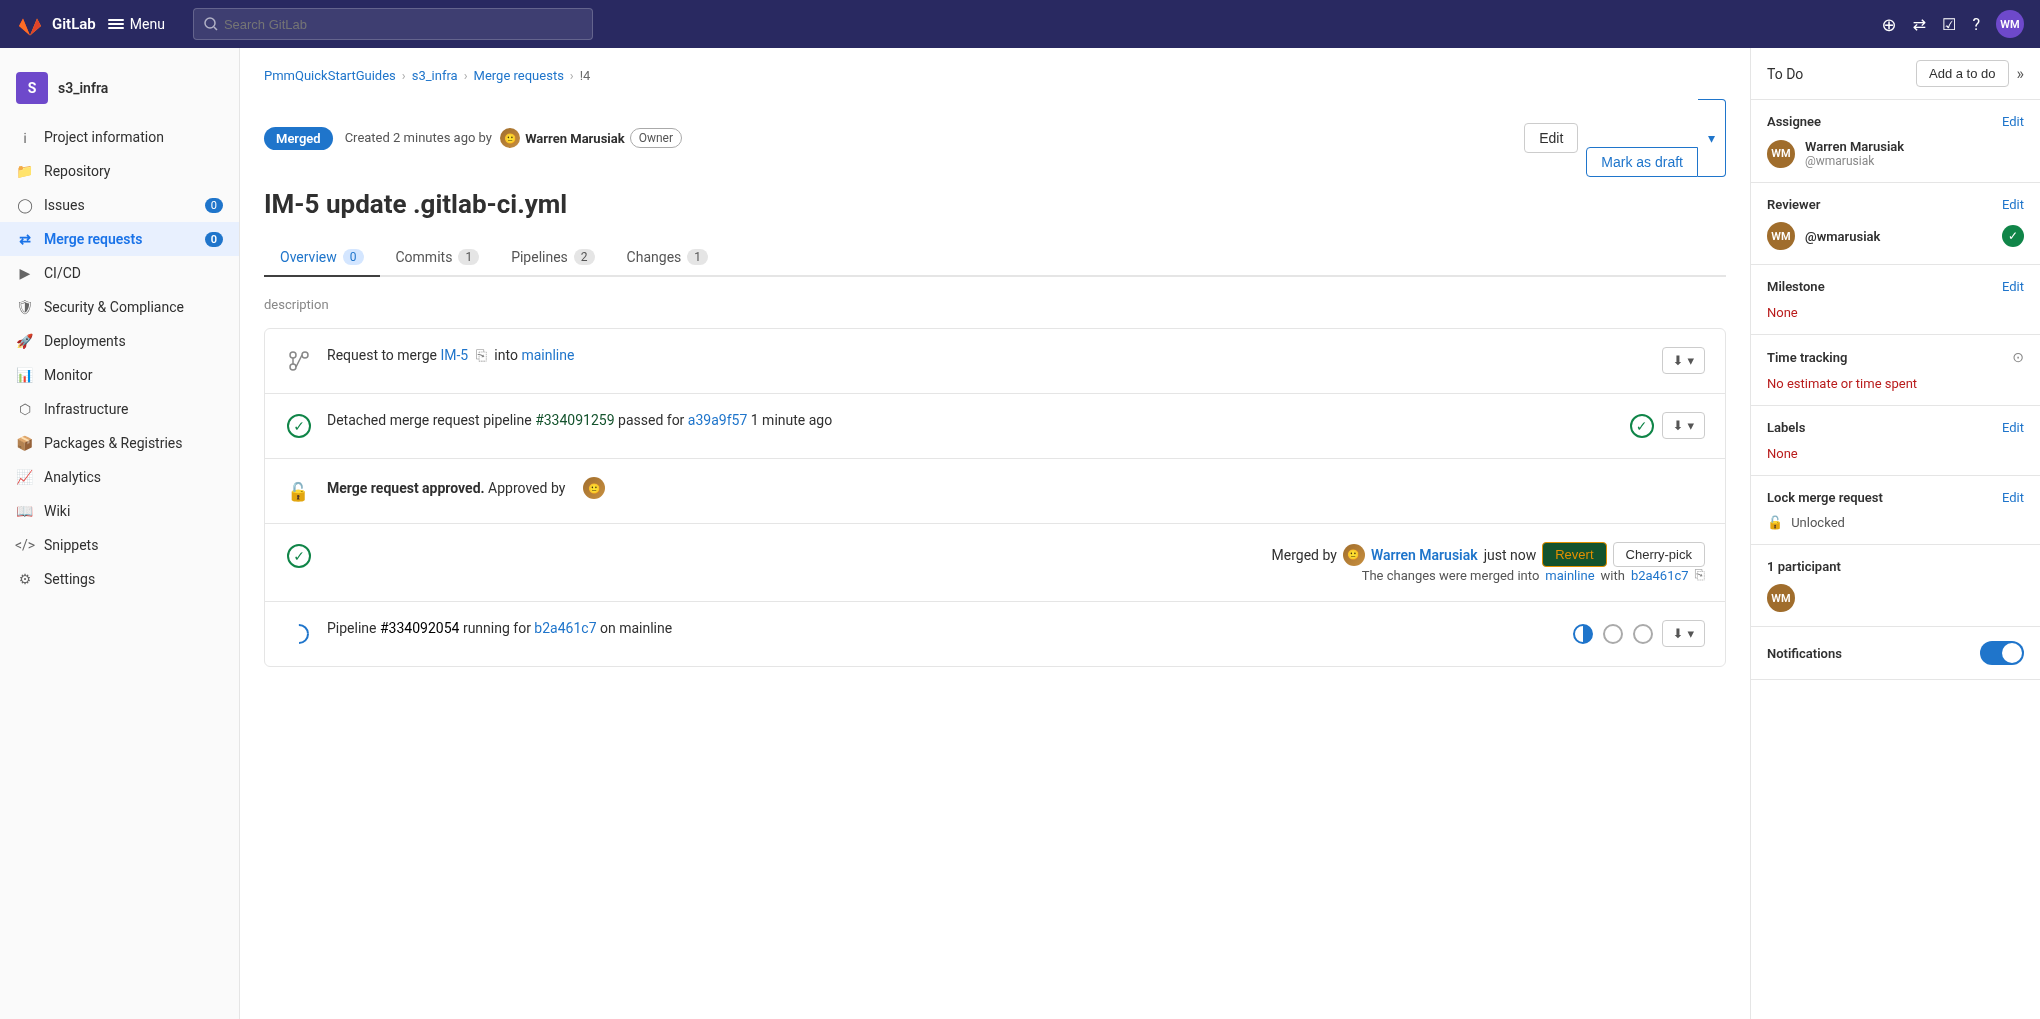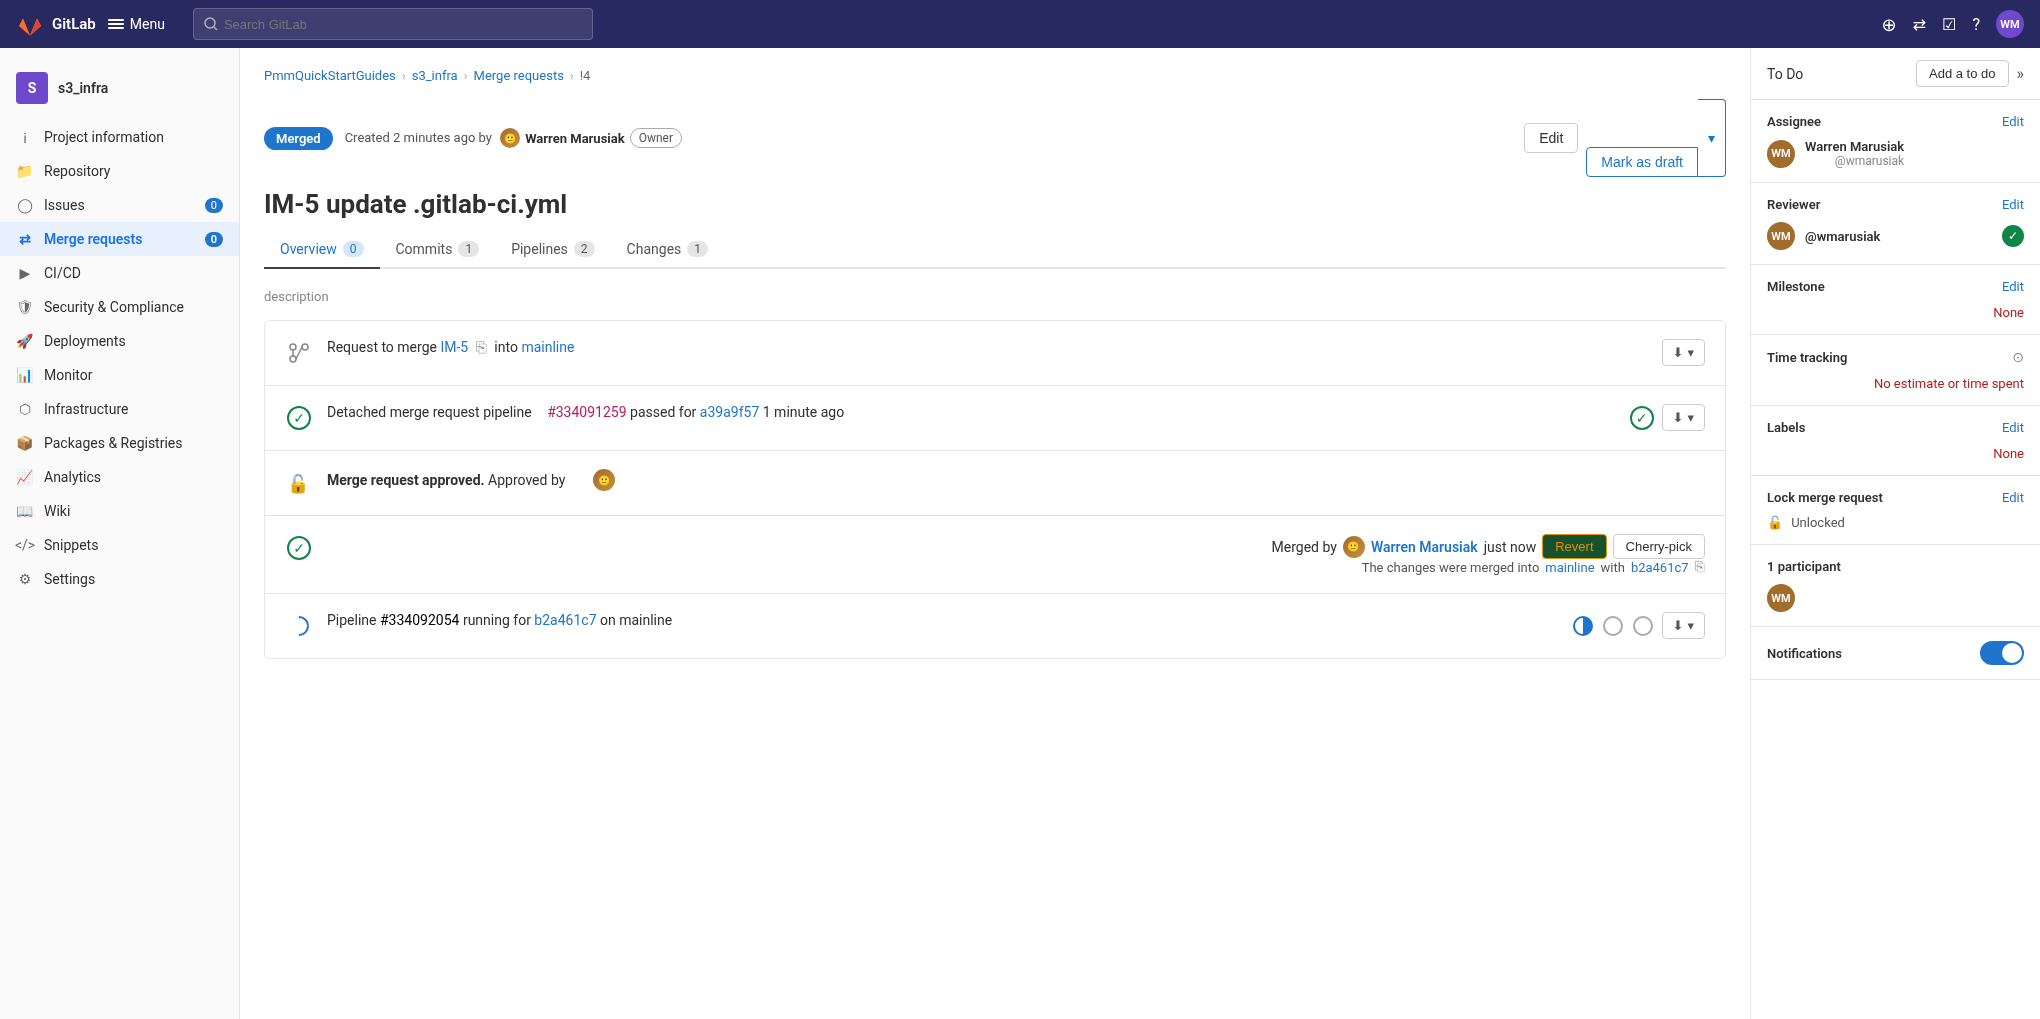--- a/index.html
+++ b/index.html
@@ -62,61 +62,61 @@
     .mr-meta { font-size: 13px; color: #555; }
     .mr-meta strong { color: #303030; }
     .owner-badge { border: 1px solid #aaa; border-radius: 20px; padding: 2px 8px; font-size: 12px; color: #555; }
     .mr-actions { margin-left: auto; display: flex; align-items: center; gap: 8px; }
     .btn { border: 1px solid #ccc; background: #fff; padding: 6px 14px; border-radius: 4px; font-size: 14px; cursor: pointer; color: #303030; }
     .btn-primary { background: #fff; border: 1px solid #1f75cb; color: #1f75cb; }
     .btn-split { border-left: none; border-radius: 0 4px 4px 0; padding: 6px 10px; }
     .btn-main { border-radius: 4px 0 0 4px; margin-top: 48px; }
 
     
-    .mr-title { font-size: 26px; font-weight: 700; color: #303030; margin-bottom: 12px; }
+    .mr-title { font-size: 26px; font-weight: 700; color: #303030; margin-bottom: 20px; }
 
     
     .tabs { display: flex; border-bottom: 2px solid #e5e5e5; margin-bottom: 20px; }
     .tab { padding: 10px 16px; cursor: pointer; font-size: 14px; color: #555; display: flex; align-items: center; gap: 6px; border-bottom: 2px solid transparent; margin-bottom: -2px; }
     .tab.active { color: #1f75cb; border-bottom: 2px solid #404040; font-weight: 400; }
     .tab-count { background: #e5e5e5; border-radius: 10px; padding: 1px 7px; font-size: 12px; color: #555; }
     .tab.active .tab-count { background: #d4e6ff; color: #1f75cb; }
 
     
     .description-label { font-size: 13px; color: #888; margin-bottom: 16px; }
     .activity-section { border: 1px solid #e5e5e5; border-radius: 6px; margin-bottom: 16px; overflow: hidden; }
     .act-row { padding: 18px 20px; display: flex; align-items: flex-start; gap: 14px; border-bottom: 1px solid #e5e5e5; }
     .act-row:last-child { border-bottom: none; }
     .act-icon { width: 28px; height: 28px; flex-shrink: 0; display: flex; align-items: center; justify-content: center; }
     .act-content { flex: 1; }
     .act-actions { margin-left: auto; display: flex; align-items: center; gap: 8px; }
     .merge-branch { font-size: 14px; color: #303030; }
     .merge-branch a { color: #1f75cb; text-decoration: none; }
     .green-check { width: 24px; height: 24px; border-radius: 50%; border: 2px solid #108548; display: flex; align-items: center; justify-content: center; color: #108548; font-size: 14px; }
 
-    .approved-row { display: flex; align-items: center; gap: 28px; font-size: 14px; }
+    .approved-row { display: flex; align-items: center; gap: 18px; font-size: 14px; }
     .merged-row { display: flex; align-items: flex-end; flex-direction: column; }
     .merged-row .merged-by { display: flex; align-items: center; gap: 6px; font-size: 14px; }
     .merged-row a { color: #1f75cb; text-decoration: none; }
     .merged-row .merged-sub { font-size: 13px; color: #555; display: flex; align-items: center; gap: 6px; }
     .btn-revert { border: 1px solid #e49000; color: #e49000; background: #14532d; padding: 4px 12px; border-radius: 4px; font-size: 13px; cursor: pointer; }
     .btn-cherry { border: 1px solid #ccc; color: #303030; background: #fff; padding: 4px 12px; border-radius: 4px; font-size: 13px; cursor: pointer; }
     .pipeline-running { font-size: 14px; color: #303030; }
 
     
     .dl-btn { border: 1px solid #ccc; background: #fff; border-radius: 4px; padding: 5px 10px; cursor: pointer; display: flex; align-items: center; gap: 4px; font-size: 13px; color: #555; }
 
     
     .right-sidebar { width: 290px; flex-shrink: 0; border-left: 1px solid #e5e5e5; padding: 0; background: #fff; }
     .todo-bar { display: flex; align-items: center; padding: 12px 16px; border-bottom: 1px solid #e5e5e5; }
     .todo-label { font-size: 14px; color: #303030; flex: 1; }
     .btn-todo { border: 1px solid #ccc; background: #fff; border-radius: 4px; padding: 5px 12px; font-size: 13px; cursor: pointer; color: #303030; }
     .expand-btn { margin-left: 8px; cursor: pointer; color: #555; font-size: 16px; }
 
-    .sidebar-section { padding: 14px 16px; border-bottom: 1px solid #e5e5e5; text-align: right; }
+    .sidebar-section { padding: 14px 16px; border-bottom: 1px solid #e5e5e5; }
     .sidebar-section-header { display: flex; align-items: center; justify-content: space-between; margin-bottom: 10px; }
     .sidebar-section-title { font-size: 13px; font-weight: 600; color: #303030; }
     .sidebar-edit-link { font-size: 13px; color: #1f75cb; cursor: pointer; text-decoration: none; }
     .sidebar-none { font-size: 13px; color: #b91c1c; }
     .user-row { display: flex; align-items: center; gap: 10px; }
     .user-avatar { width: 28px; height: 28px; border-radius: 50%; background: #a06d2c; display: flex; align-items: center; justify-content: center; color: #fff; font-size: 11px; font-weight: 600; flex-shrink: 0; }
     .user-info { display: flex; flex-direction: column; }
     .user-name { font-size: 13px; font-weight: 600; color: #303030; }
     .user-handle { font-size: 12px; color: #888; }
     .reviewer-check { width: 22px; height: 22px; border-radius: 50%; background: #108548; display: flex; align-items: center; justify-content: center; color: #fff; font-size: 12px; margin-left: auto; }
@@ -318,21 +318,21 @@
           </button>
         </div>
       </div>
 
       <div class="act-row">
         <div class="act-icon">
           <div class="green-check">✓</div>
         </div>
         <div class="act-content">
           <span>Detached merge request pipeline </span>
-          <a style="color:#be185d;text-decoration:none;margin-left:12px;">#334091259</a>
+          <a style="color:#14532d;text-decoration:none;">#334091259</a>
           <span> passed for </span>
           <a style="color:#1f75cb;text-decoration:none;">a39a9f57</a>
           <span> 1 minute ago</span>
         </div>
         <div class="act-actions">
           <div class="green-check">✓</div>
           <button class="dl-btn">
             <span>⬇</span>
             <span>▾</span>
           </button>

